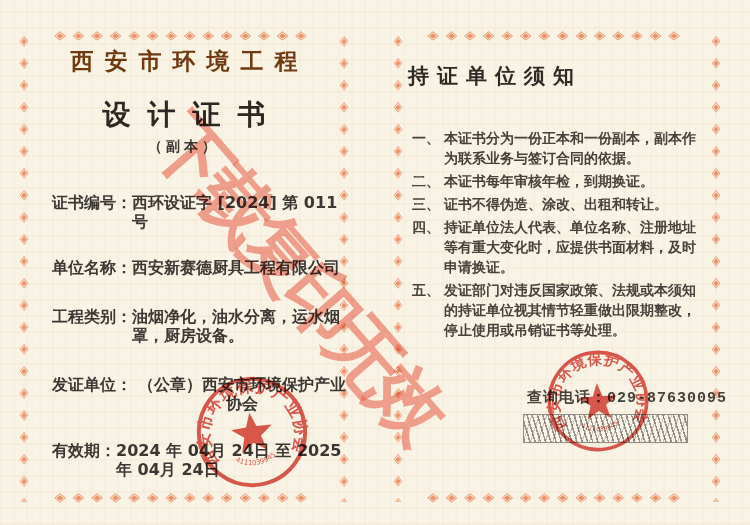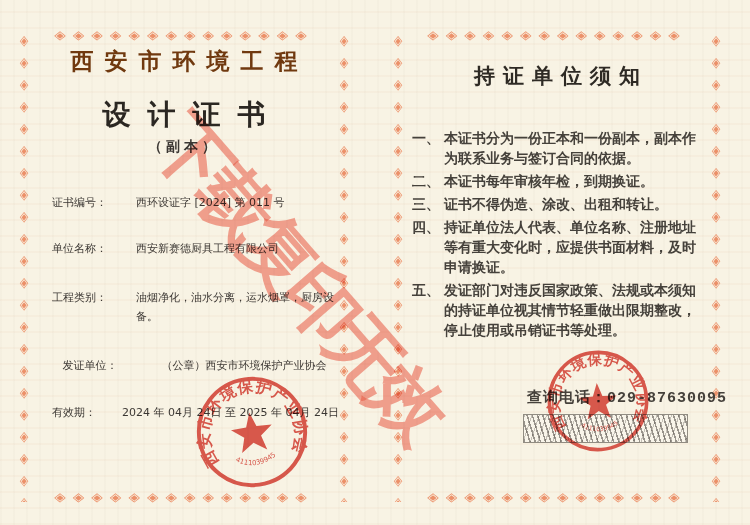--- a/index.html
+++ b/index.html
@@ -41,30 +41,30 @@
   .title2{
     position:absolute;left:26px;top:96px;width:316px;z-index:10;
     text-align:center;font-size:28px;font-weight:bold;letter-spacing:17px;
     color:#2b2722;text-indent:17px;
   }
   .subtitle{
     position:absolute;left:26px;top:138px;width:316px;z-index:10;
     text-align:center;font-size:14px;letter-spacing:4px;color:#3b3733;font-weight:bold;
   }
   .fields{position:absolute;left:52px;top:193px;width:300px;z-index:10;}
-  .frow{display:flex;line-height:19px;font-size:11px;font-weight:normal;gap:8px;}
+  .frow{display:flex;line-height:19px;font-size:16px;font-weight:bold;}
   .frow .lbl{flex:0 0 76px;white-space:nowrap;}
   .frow .val{flex:1;}
   .frow .lbl2{white-space:nowrap;margin-left:14px;}
   .mb1{margin-bottom:27px;} .mb2{margin-bottom:27px;} .mb3{margin-bottom:30px;}
   .mb4{margin-bottom:30px;} .mb5{margin-bottom:28px;text-align:center;}
   
   .rtitle{
     position:absolute;left:400px;top:62px;width:314px;z-index:10;
-    text-align:center;font-size:21px;font-weight:bold;letter-spacing:8px;
+    text-align:left;font-size:21px;font-weight:bold;letter-spacing:8px;
     color:#2e2a24;text-indent:8px;
   }
   .notices{position:absolute;left:412px;top:128px;width:284px;z-index:10;}
   .notice{display:flex;font-size:14px;line-height:20px;color:#45413b;font-weight:bold;margin-bottom:3px;}
   .notice .num{flex:0 0 32px;}
   .notice .ntext{flex:1;}
   .phone{
     position:absolute;left:527px;top:388px;z-index:10;
     font-size:15px;font-weight:bold;color:#45413b;letter-spacing:1px;font-family:Liberation Mono, monospace;
   }

